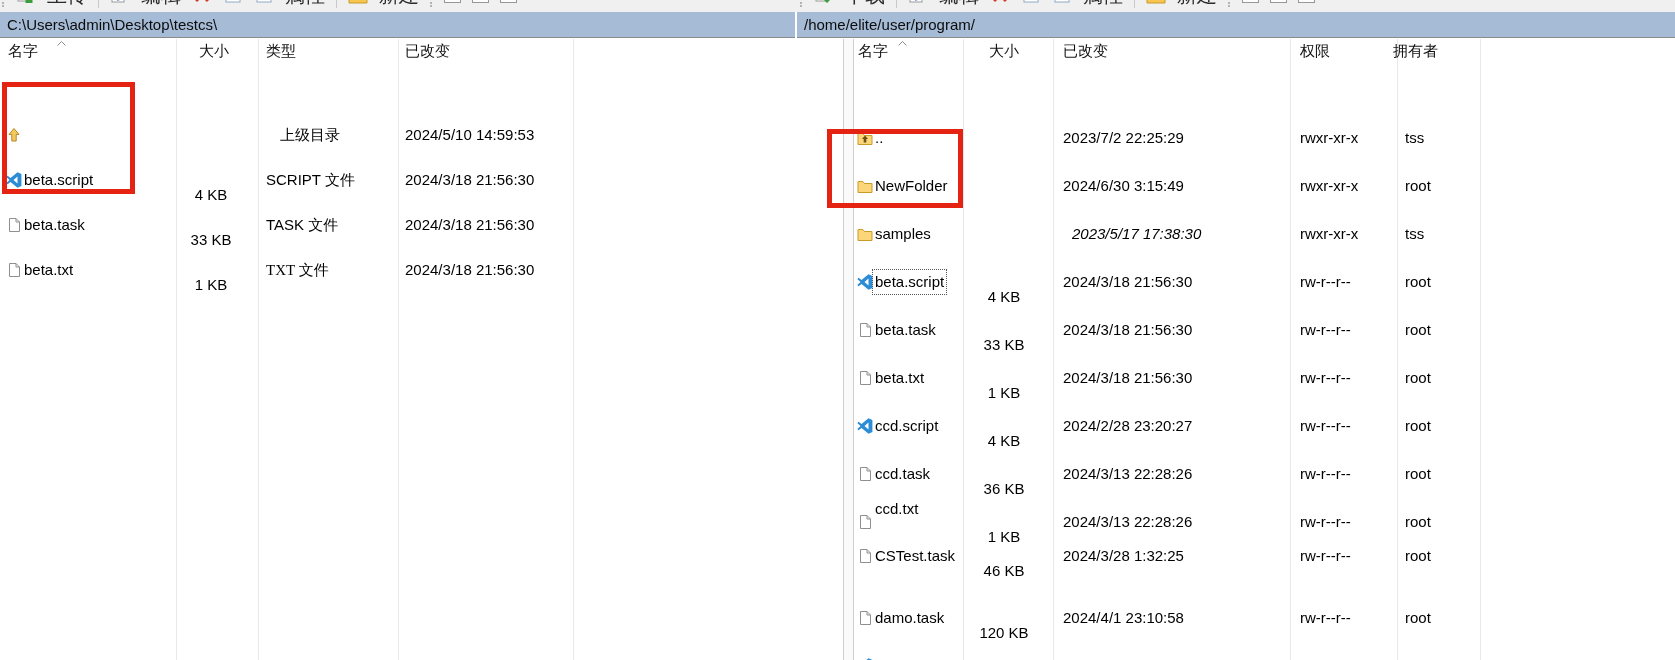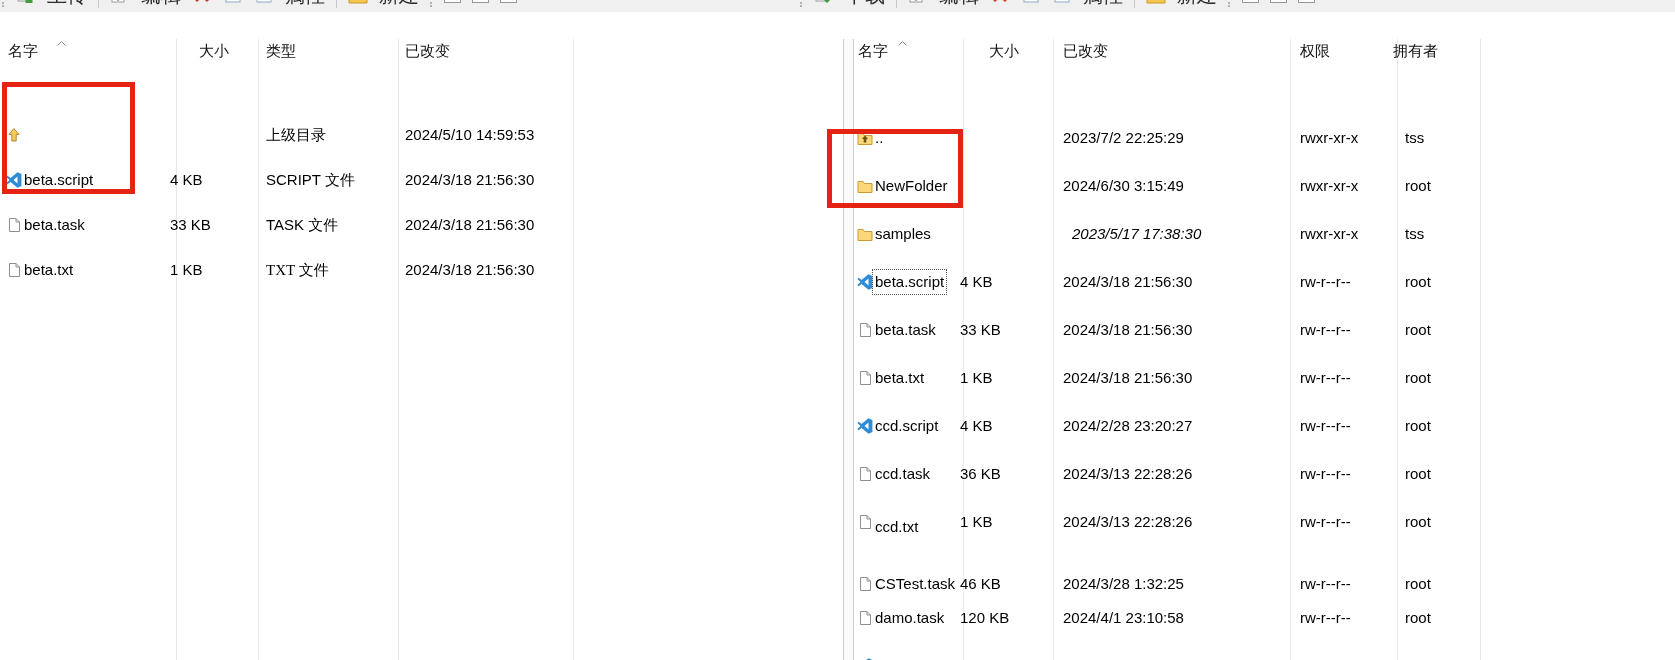--- a/index.html
+++ b/index.html
@@ -20,21 +20,21 @@
   .pathbar { position:absolute; top:12px; height:26px; background:#a6bcd6; border-bottom:1px solid #8b8b8b;
              color:#0c0c0c; font-size:15px; line-height:25px; padding-left:7px; white-space:nowrap; }
 
   .colsep { position:absolute; top:39px; width:1px; height:621px; background:#e8e8e8; }
   .hdr { position:absolute; top:39px; height:23px; line-height:23px; font-size:15px; color:#111; white-space:nowrap; }
   .hdr-r { text-align:center; }
   .caret { position:absolute; top:40px; width:11px; height:7px; }
 
   .row { position:absolute; left:0; width:1675px; }
   .cell { position:absolute; font-size:15px; color:#000; white-space:nowrap; }
-  .cell-r { text-align:left; }
+  .cell-r { text-align:center;margin-top:15px; }
   .ficon { position:absolute; width:16px; height:16px; }
   .focusbox { outline:1px dotted #555; outline-offset:0px; padding:0 2px; margin-left:-2px; }
 
   .scroll-track { position:absolute; left:843px; top:39px; width:11px; height:621px;
                   background:#fafafa; border-left:1px solid #cfcfcf; border-right:1px solid #cfcfcf; }
 
   .hlbox { position:absolute; border:5px solid #e42313; background:transparent; }
 </style>
 </head>
 <body>
@@ -107,20 +107,22 @@
           <path d="M1 6 h6 l2 2 h10 v10 H1 z" fill="#f7c64c" stroke="#c89a2b"></path>
         </svg>
         <span class="tb-label">新建</span>
         <span class="tb-grip"></span>
         <span class="tb-btn"></span>
         <span class="tb-btn"></span>
         <span class="tb-btn"></span>
       </div>
   </div>
 
+  <div class="pathbar" style="left:0;width:795px">C:\Users\admin\Desktop\testcs\</div>
+  <div class="pathbar" style="left:797px;width:878px">/home/elite/user/program/</div>
 
   <div class="colsep" style="left:176px"></div>
   <div class="colsep" style="left:258px"></div>
   <div class="colsep" style="left:398px"></div>
   <div class="colsep" style="left:573px"></div>
 
   <span class="hdr" style="left:8px">名字</span>
   <svg class="caret" style="left:56px" viewBox="0 0 11 7">
       <path d="M1.5 5.5 L5.5 1.5 L9.5 5.5" stroke="#8a8a8a" fill="none" stroke-width="1"></path>
     </svg>
@@ -145,21 +147,21 @@
 
   <div class="scroll-track"></div>
 
   <div id="left-rows">
       <div class="row" style="top: 62px; height: 22.5px;">
         <svg class="ficon" viewBox="0 0 16 16" style="left: 6px; top: 65px;">
           <path d="M8 1.5 L13 7.5 H10.2 V14 H5.8 V7.5 H3 Z" fill="#f4c95d" stroke="#b8872a" stroke-width="1"></path>
         </svg>
         <span class="cell" style="left: 24px; top: 62px; line-height: 22.5px;"></span>
         <span class="cell cell-r" style="left: 170px; top: 62px; line-height: 22.5px; width: 82px;"></span>
-        <span class="cell" style="left: 266px; top: 62px; line-height: 22.5px;">上级目录</span>
+        <span class="cell" style="left: 280px; top: 62px; line-height: 22.5px;">上级目录</span>
         <span class="cell" style="left: 405px; top: 62px; line-height: 22.5px;">2024/5/10 14:59:53</span>
       </div>
       <div class="row" style="top: 84.5px; height: 22.5px;">
         <svg class="ficon" viewBox="0 0 16 16" style="left: 6px; top: 87.5px;">
           <path fill="#2d8cd6" fill-rule="evenodd" d="M11.5 .3 L15.4 2 V14 L11.5 15.7 L4.5 9.9 L1.6 12.2 L.3 11.1 L3.5 8 L.3 4.9 L1.6 3.8 L4.5 6.1 Z M11.5 4.6 L7.5 8 L11.5 11.4 Z"></path>
         </svg>
         <span class="cell" style="left: 24px; top: 84.5px; line-height: 22.5px;">beta.script</span>
         <span class="cell cell-r" style="left: 170px; top: 84.5px; line-height: 22.5px; width: 82px;">4 KB</span>
         <span class="cell" style="left: 266px; top: 84.5px; line-height: 22.5px;">SCRIPT 文件</span>
         <span class="cell" style="left: 405px; top: 84.5px; line-height: 22.5px;">2024/3/18 21:56:30</span>
@@ -268,27 +270,27 @@
         <span class="cell cell-r" style="left: 960px; top: 231px; line-height: 24px; width: 88px;">36 KB</span>
         <span class="cell" style="left: 1063px; top: 231px; line-height: 24px;">2024/3/13 22:28:26</span>
         <span class="cell" style="left: 1300px; top: 231px; line-height: 24px;">rw-r--r--</span>
         <span class="cell" style="left: 1405px; top: 231px; line-height: 24px;">root</span>
       </div>
       <div class="row" style="top: 255px; height: 24px;">
         <svg class="ficon" viewBox="0 0 16 16" style="left: 857px; top: 259px;">
           <path d="M3.5 1.5 h6.5 l3.5 3.5 v9.5 h-10 z" fill="#fff" stroke="#8f8f8f"></path>
           <path d="M10 1.5 v3.5 h3.5" fill="none" stroke="#8f8f8f"></path>
         </svg>
-        <span class="cell" style="left: 875px; top: 260px; line-height: 24px; text-align: center;">ccd.txt</span>
+        <span class="cell" style="left: 875px; top: 242px; line-height: 24px; text-align: center;">ccd.txt</span>
         <span class="cell cell-r" style="left: 960px; top: 255px; line-height: 24px; width: 88px;">1 KB</span>
         <span class="cell" style="left: 1063px; top: 255px; line-height: 24px;">2024/3/13 22:28:26</span>
         <span class="cell" style="left: 1300px; top: 255px; line-height: 24px;">rw-r--r--</span>
         <span class="cell" style="left: 1405px; top: 255px; line-height: 24px;">root</span>
       </div>
-      <div class="row" style="top: 293px; height: 24px;">
+      <div class="row" style="top: 265px; height: 24px;">
         <svg class="ficon" viewBox="0 0 16 16" style="left: 857px; top: 283px;">
           <path d="M3.5 1.5 h6.5 l3.5 3.5 v9.5 h-10 z" fill="#fff" stroke="#8f8f8f"></path>
           <path d="M10 1.5 v3.5 h3.5" fill="none" stroke="#8f8f8f"></path>
         </svg>
         <span class="cell" style="left: 875px; top: 279px; line-height: 24px;">CSTest.task</span>
         <span class="cell cell-r" style="left: 960px; top: 279px; line-height: 24px; width: 88px;">46 KB</span>
         <span class="cell" style="left: 1063px; top: 279px; line-height: 24px;">2024/3/28 1:32:25</span>
         <span class="cell" style="left: 1300px; top: 279px; line-height: 24px;">rw-r--r--</span>
         <span class="cell" style="left: 1405px; top: 279px; line-height: 24px;">root</span>
       </div>

